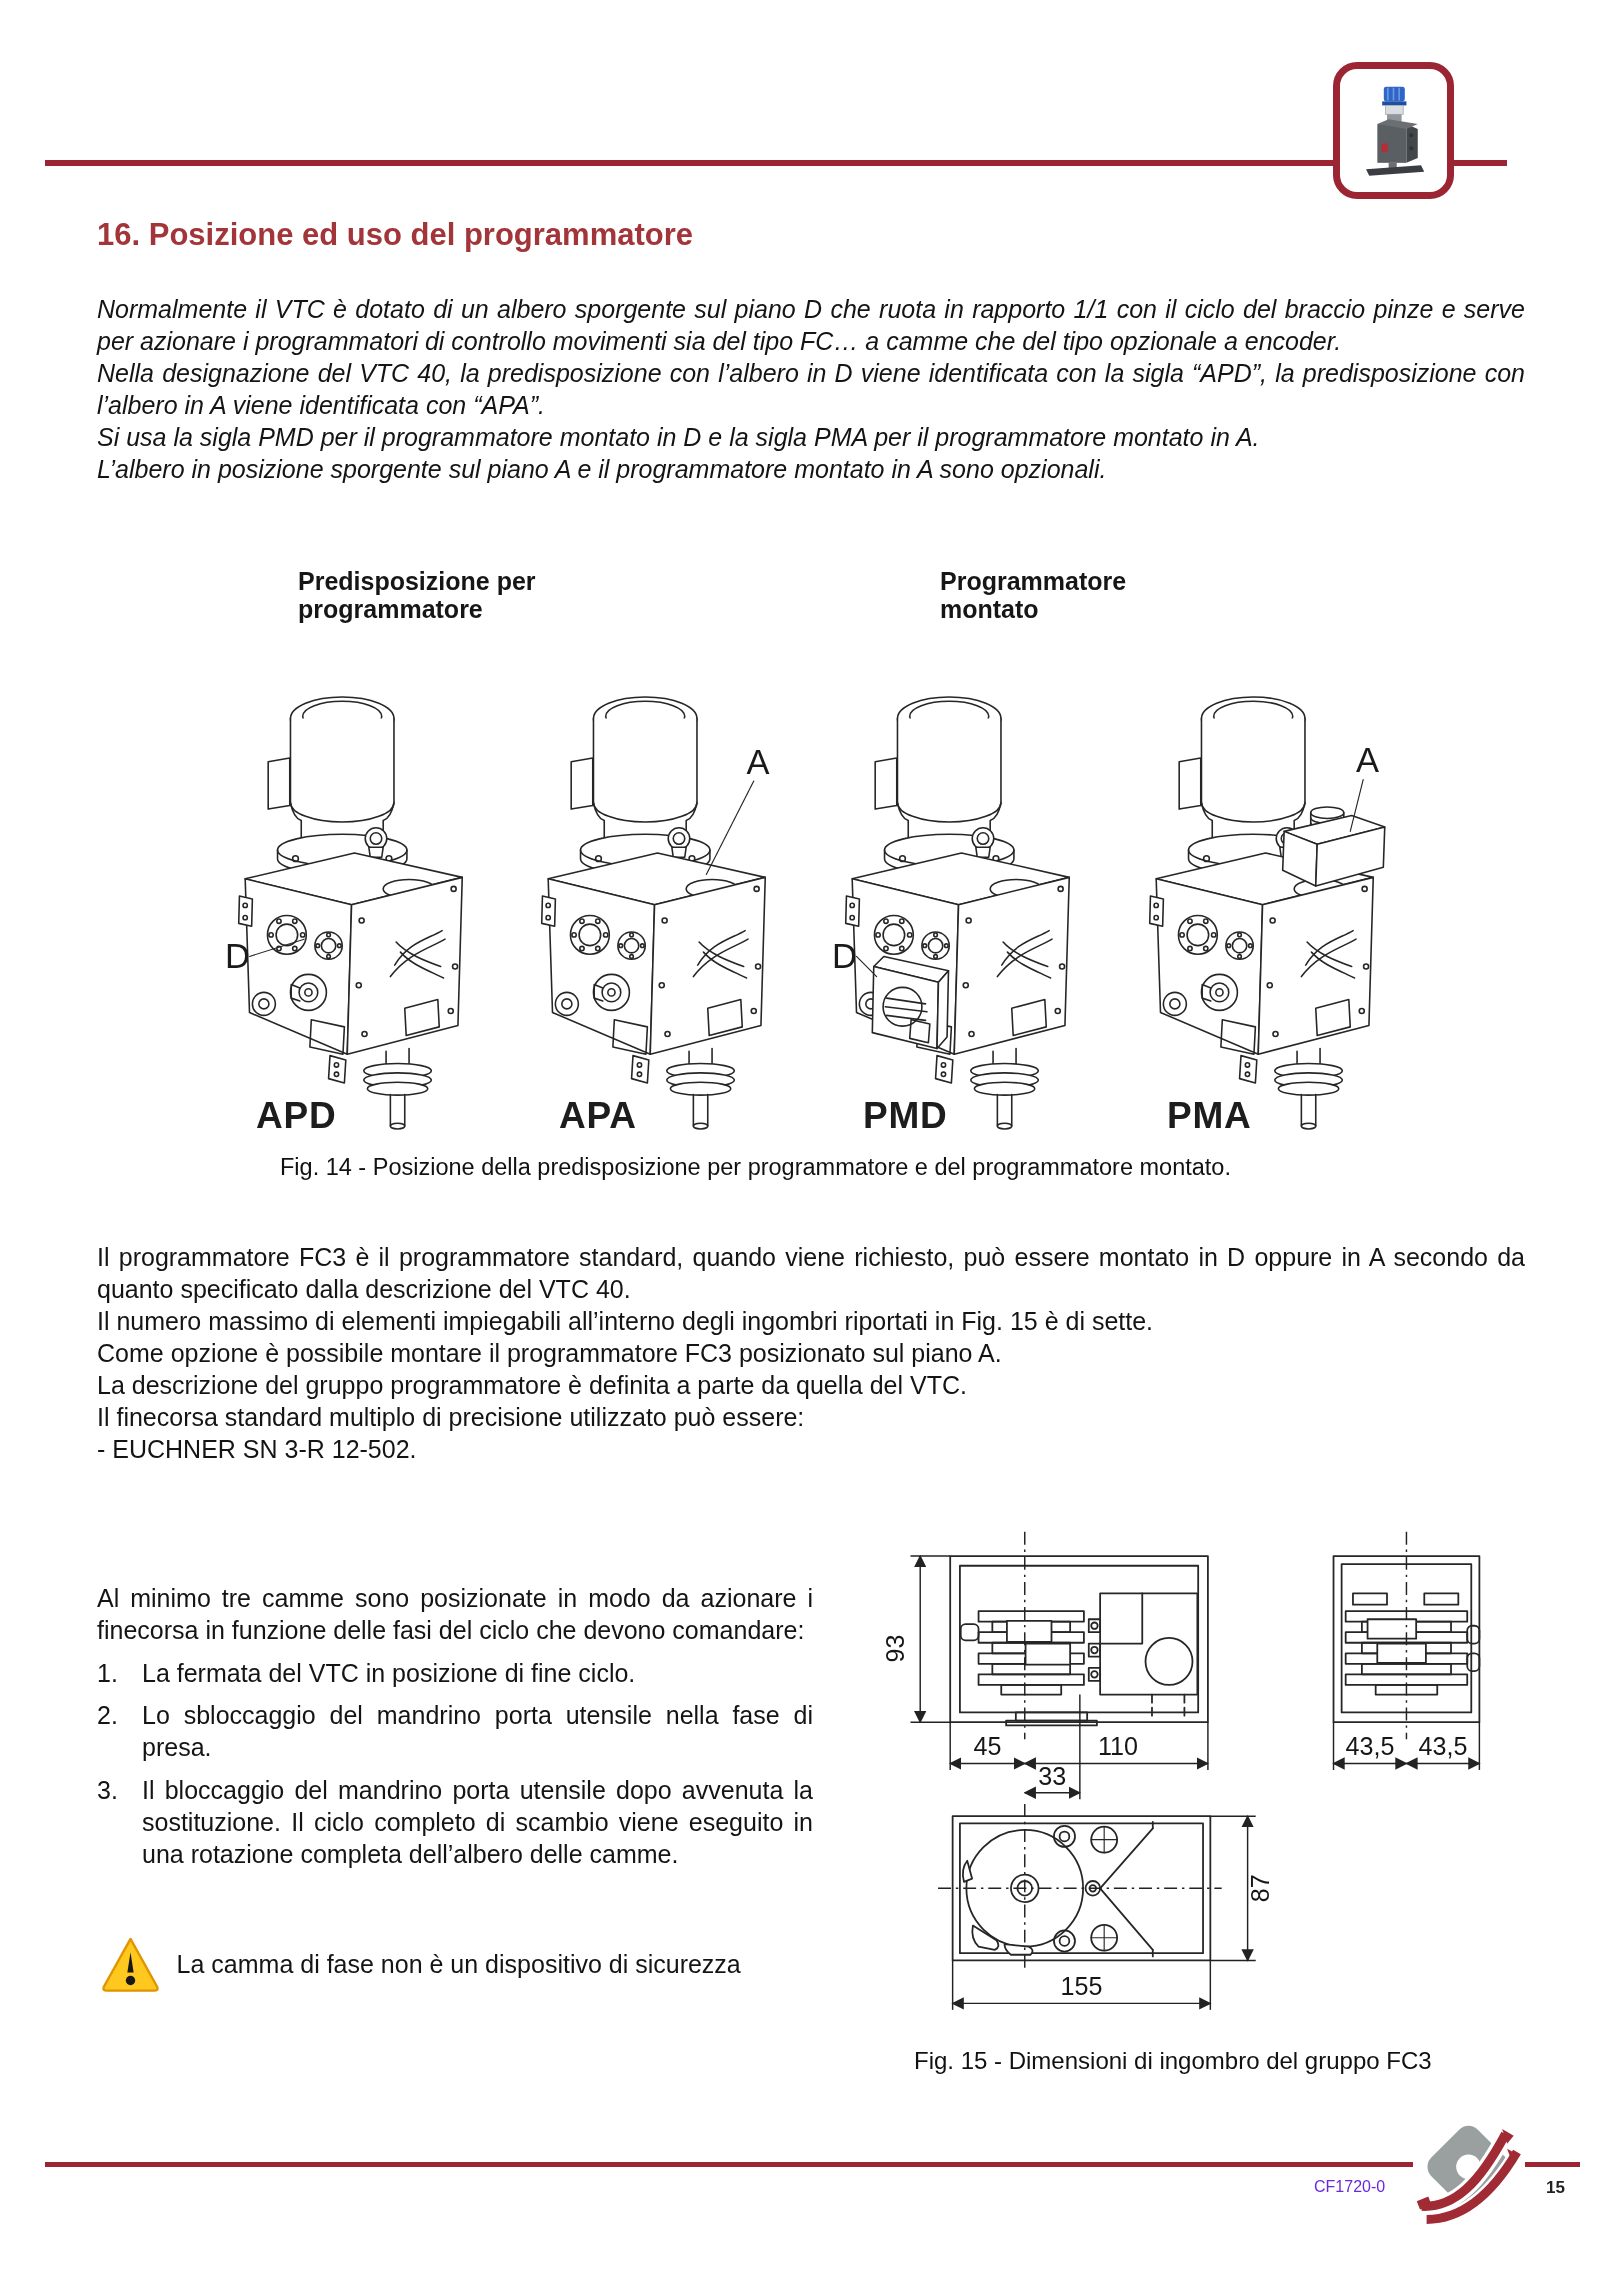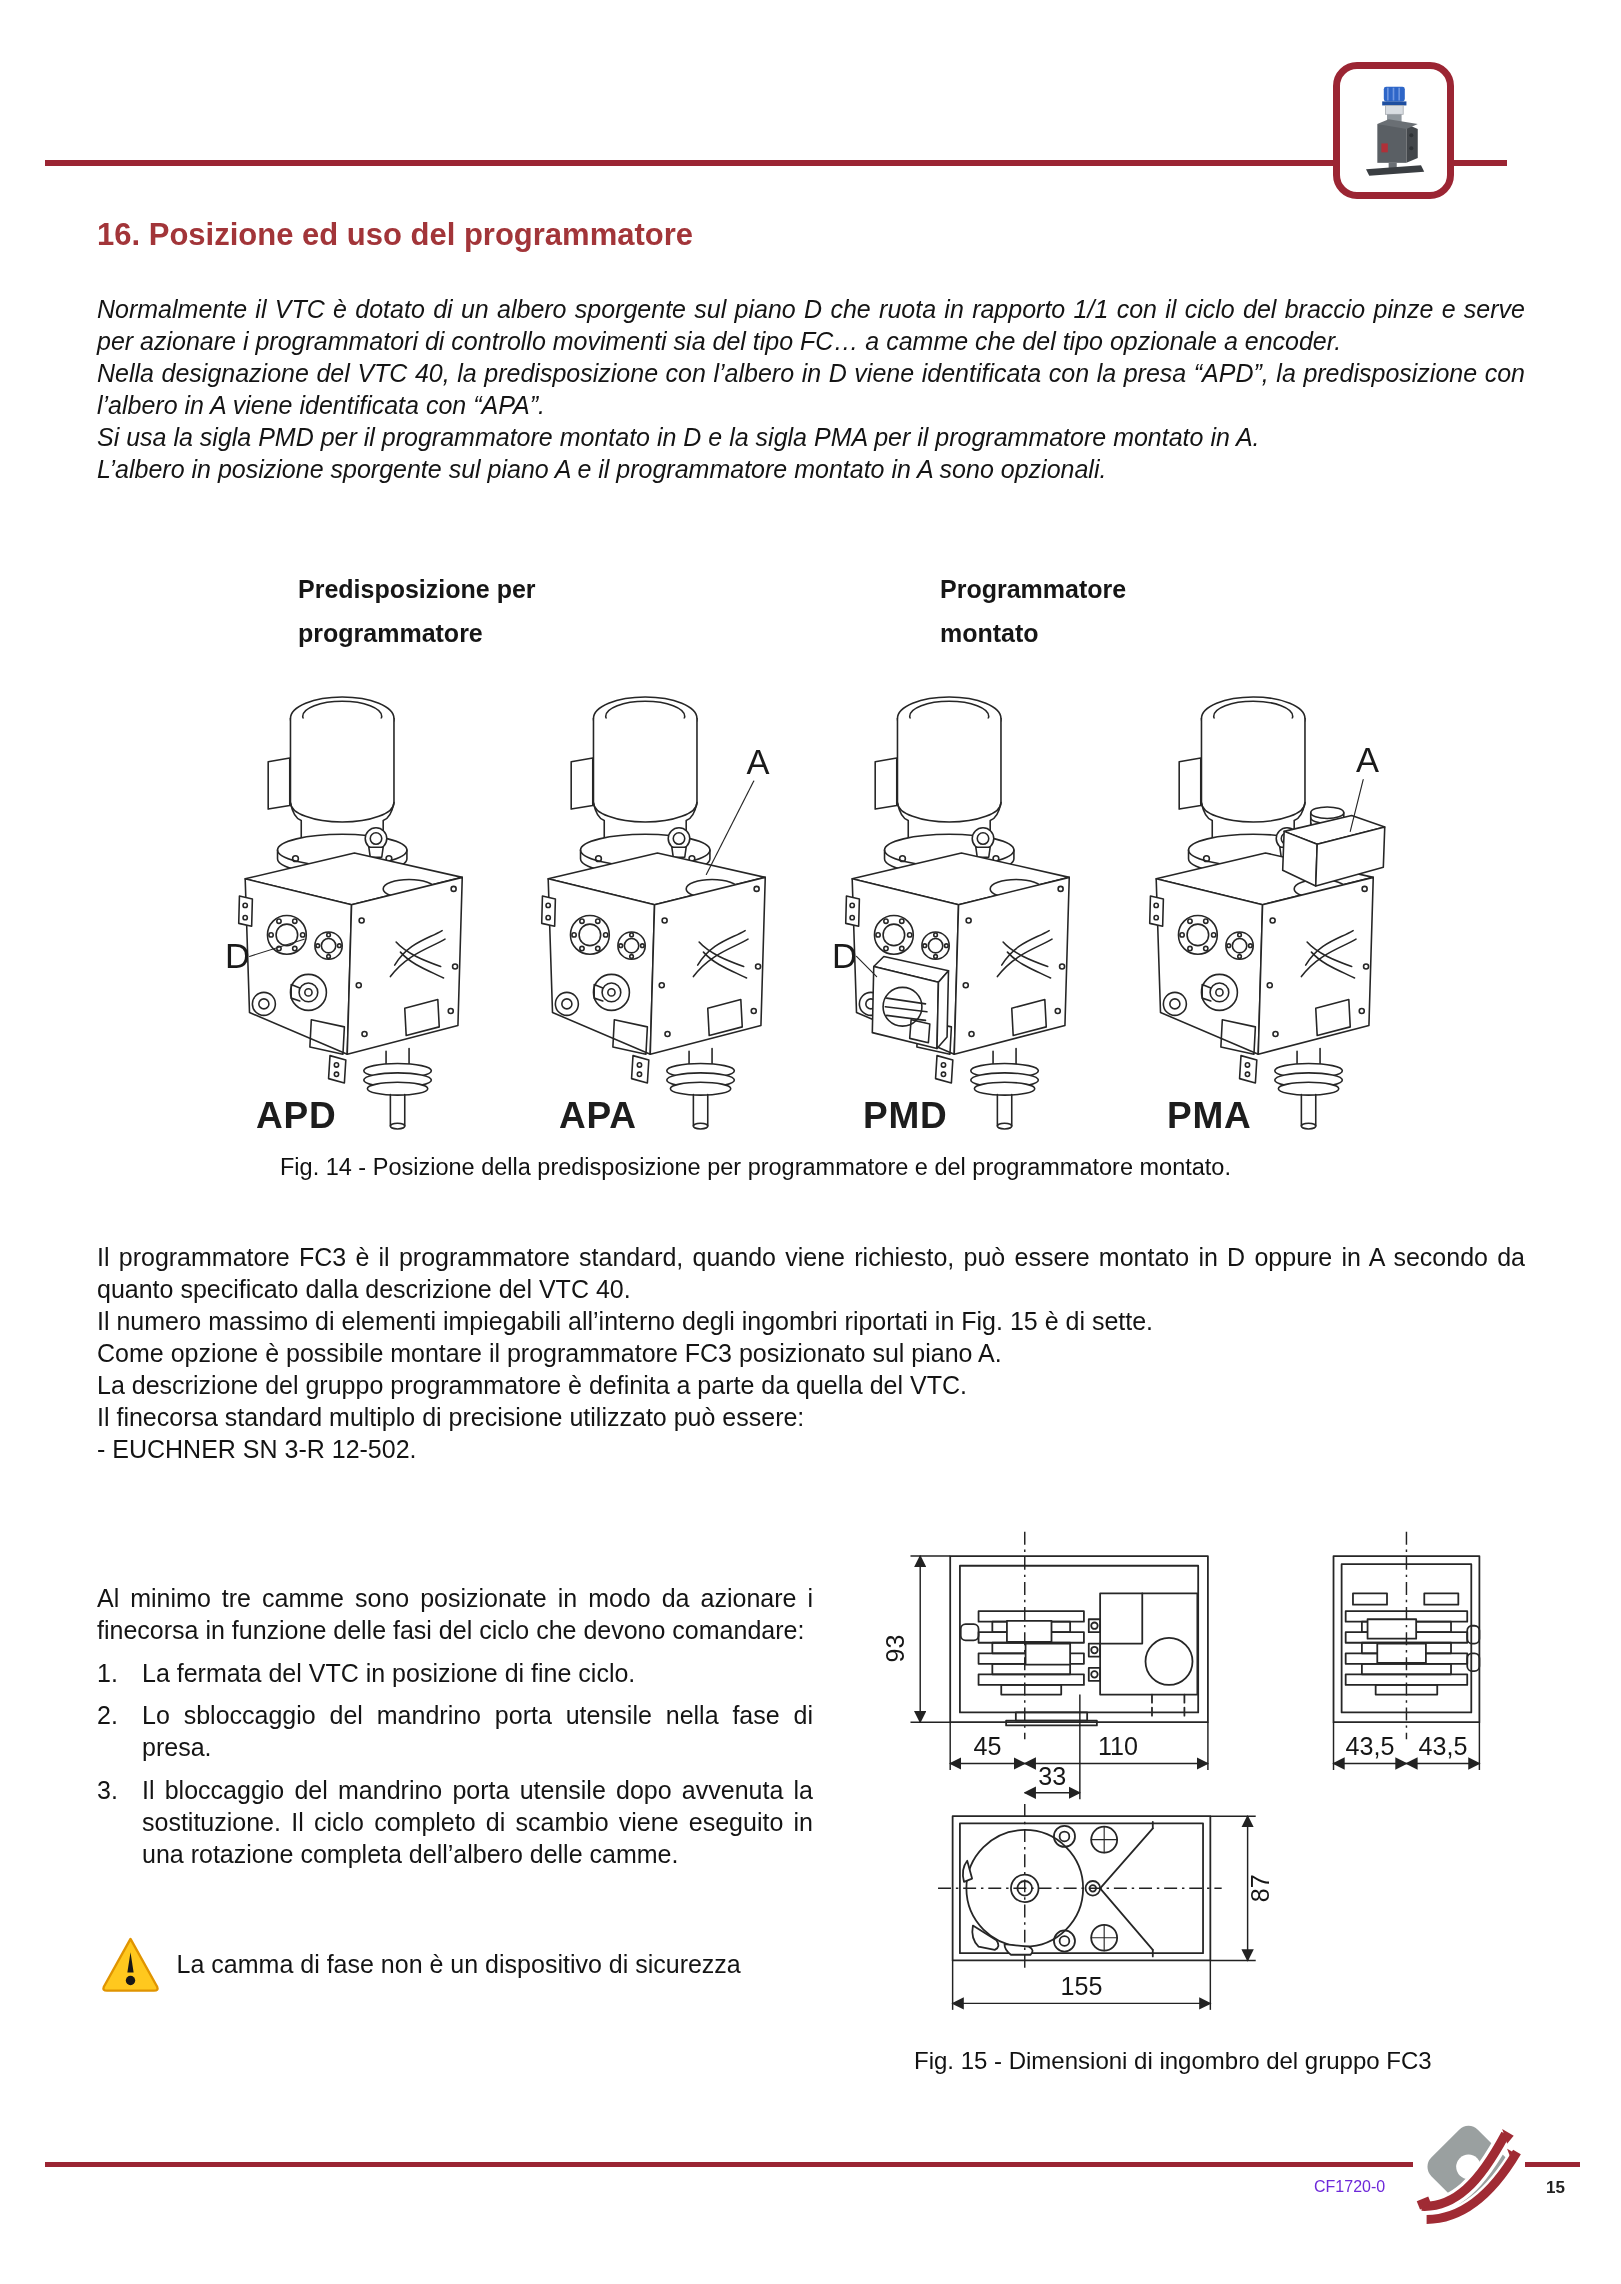--- a/index.html
+++ b/index.html
@@ -15,21 +15,21 @@
 
   
   .sec-title{position:absolute;left:97px;top:217px;font-size:31px;font-weight:bold;color:#a23539;}
 
   
   .txt{font-size:25px;line-height:32px;text-align:justify;color:#141414;}
   .intro{position:absolute;left:97px;top:293px;width:1428px;font-style:italic;}
   .txt p{margin:0;}
 
   
-  .fig14-h{position:absolute;top:567px;font-size:25px;line-height:44px;font-weight:bold;color:#161616;}
+  .fig14-h{position:absolute;top:567px;font-size:25px;line-height:28px;font-weight:bold;color:#161616;}
   .fig14-h.left{left:298px;width:324px;}
   .fig14-h.right{left:940px;width:275px;}
   .drawing{position:absolute;top:679px;width:292px;height:460px;}
   .drawing svg{width:100%;height:100%;}
   .dlabel{position:absolute;bottom:1.6px;left:49px;font-size:37px;font-weight:600;color:#1d1d1d;letter-spacing:0.8px;}
   .fig14-cap{position:absolute;left:280px;top:1154px;font-size:23.5px;color:#111;}
 
   .body2{position:absolute;left:97px;top:1241px;width:1428px;}
 
   
@@ -160,21 +160,21 @@
         <circle cx="72" cy="82" r="2.5" fill="#2f3336"></circle>
       <rect x="44" y="100" width="10" height="7" fill="#6a6f74"></rect>
       <polygon points="16,108 84,103 88,111 20,116" fill="#3a3e42"></polygon>
     </svg>
   </div>
 
   <div class="sec-title">16. Posizione ed uso del programmatore</div>
 
   <div class="intro txt">
     <p>Normalmente il VTC è dotato di un albero sporgente sul piano D che ruota in rapporto 1/1 con il ciclo del braccio pinze e serve per azionare i programmatori di controllo movimenti sia del tipo FC… a camme che del tipo opzionale a encoder.</p>
-    <p>Nella designazione del VTC 40, la predisposizione con l’albero in D viene identificata con la presa “APD”, la predisposizione con l’albero in A viene identificata con “APA”.</p>
+    <p>Nella designazione del VTC 40, la predisposizione con l’albero in D viene identificata con la sigla “APD”, la predisposizione con l’albero in A viene identificata con “APA”.</p>
     <p>Si usa la sigla PMD per il programmatore montato in D e la sigla PMA per il programmatore montato in A.</p>
     <p>L’albero in posizione sporgente sul piano A e il programmatore montato in A sono opzionali.</p>
   </div>
 
   <div class="fig14-h left">Predisposizione per programmatore</div>
   <div class="fig14-h right">Programmatore montato</div>
 
   <div class="drawing" style="left:207px">
     <svg viewBox="0 0 360 640">
       <use href="#machine"></use>

